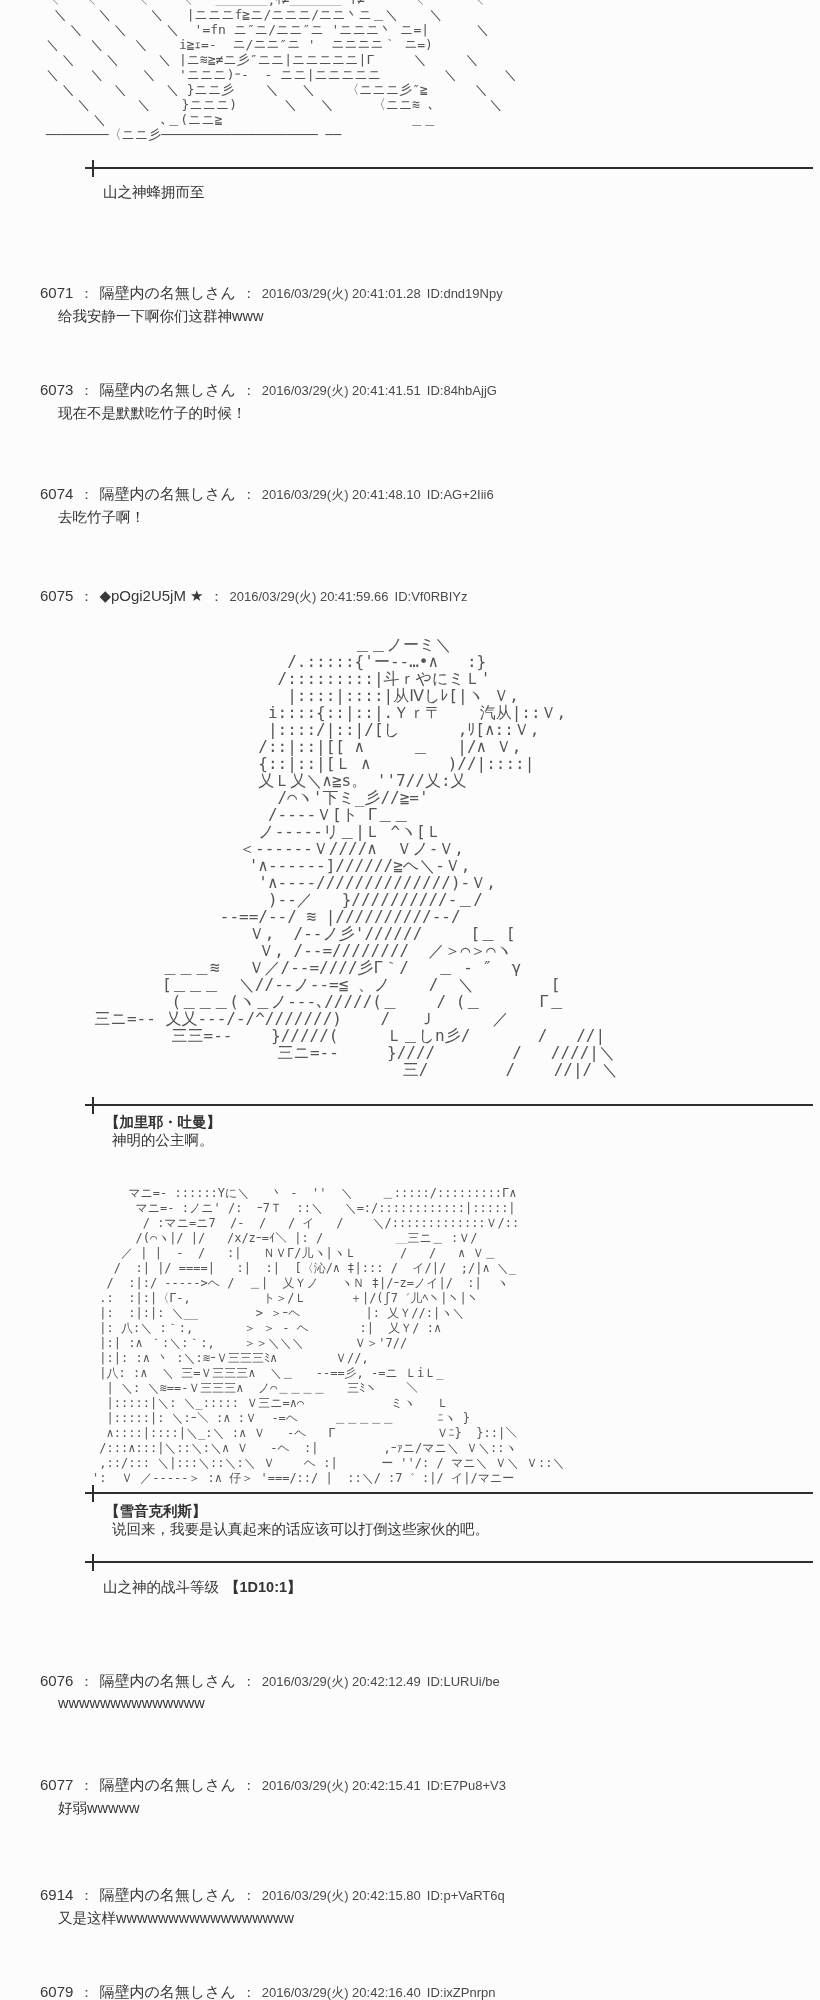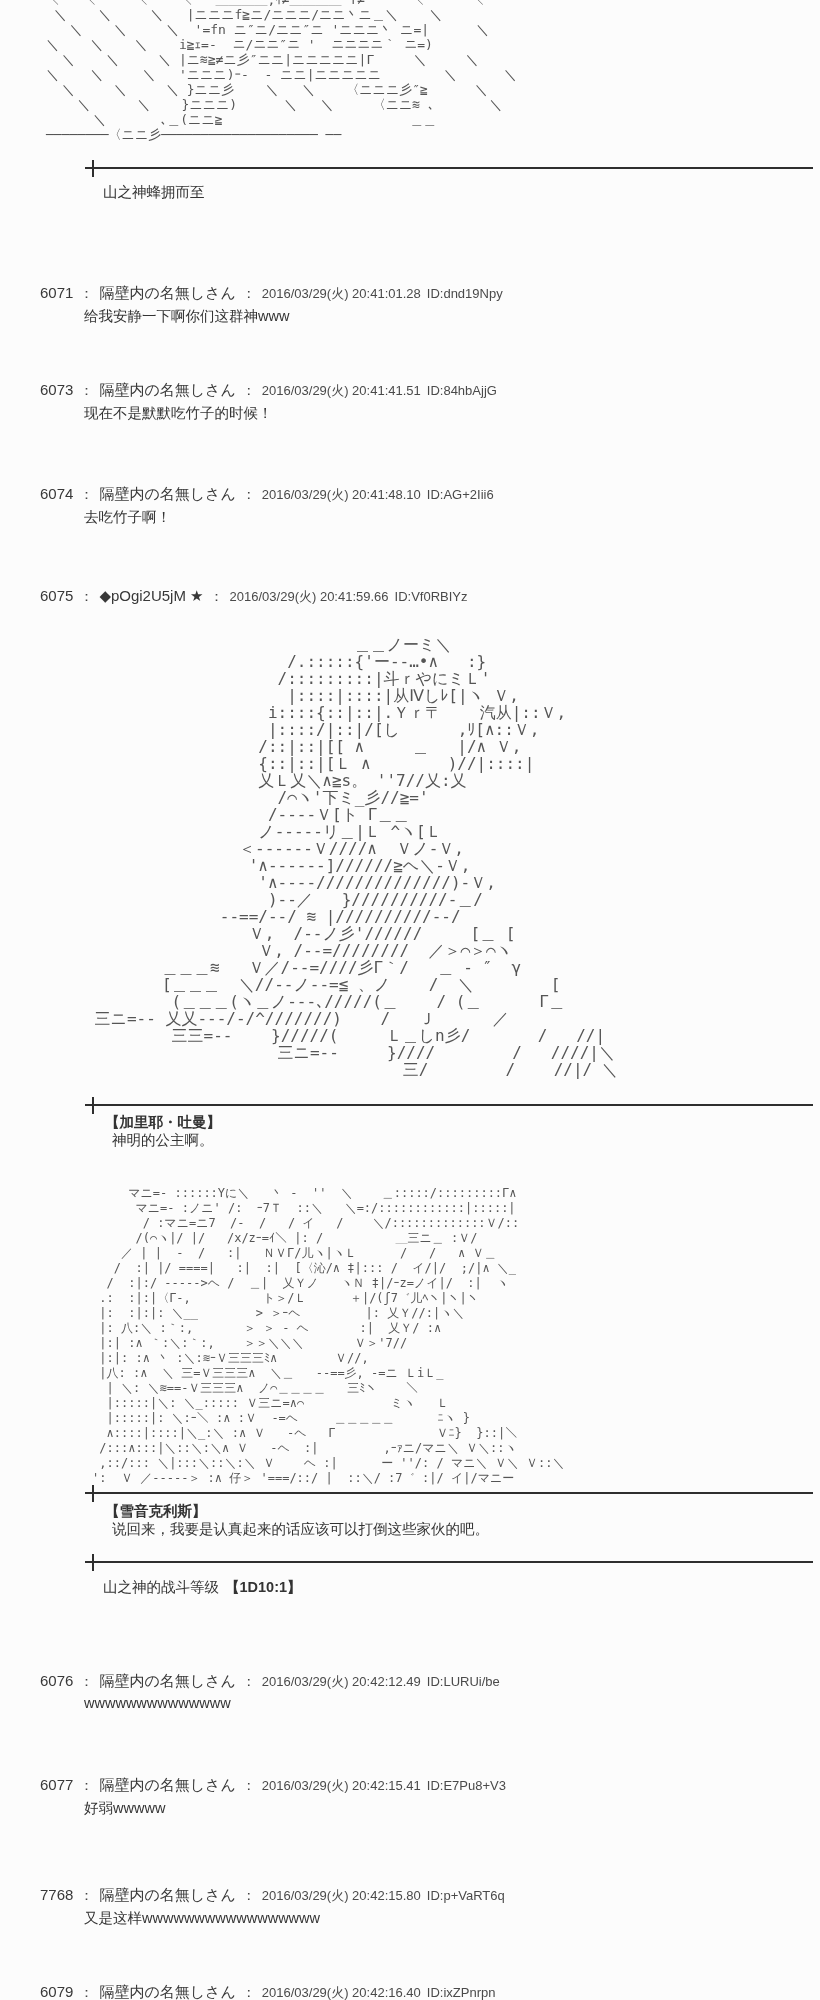--- a/index.html
+++ b/index.html
@@ -24,21 +24,21 @@
     content:""; position:absolute; left:7px; top:-9px;
     width:2px; height:17px; background:#2e2e2e;
   }
   .caption { position:absolute; font-size:14.5px; color:#333; white-space:nowrap; }
   .cap-name { font-weight:bold;margin-left:7px; }
   .post { position:absolute; left:40px; }
   .hdr { font-size:15px; color:#383838; white-space:nowrap; }
   .hdr .sep { margin:0 6px; font-size:14px; color:#444; }
   .hdr .date, .hdr .pid { font-size:13px; color:#4a4a4a;text-align:center; }
   .hdr .pid { margin-left:6px; }
-  .post .body { margin-left:44px; margin-top:4px; font-size:14.5px; color:#333; white-space:nowrap; }
+  .post .body { margin-left:18px; margin-top:4px; font-size:14.5px; color:#333; white-space:nowrap; }
   .dice-line { position:absolute; font-size:14.5px; color:#333; white-space:nowrap; }
   .dice-val { font-weight:bold; margin-left:6px; }
 </style>
 </head>
 <body>
 
 <pre class="aa aa-top">＼   ＼     ＼    ＼   ＿＿＿＿,ｲ≠＿＿＿＿ f≠ｰ     ＼      ＼
  ＼    ＼     ＼   |ニニニf≧ニ/ニニニ/ニニ丶ニ＿＼    ＼
    ＼    ＼     ＼  '=fn ニ″ニ/ニニ″ニ 'ニニニ丶 ニ=|      ＼
 ＼    ＼    ＼    i≧ｪ=-  ニ/ニニ″ニ '  ニニニニ｀ ニ=)
@@ -149,21 +149,21 @@
 
 <div class="post" style="top:1776px">
   <div class="hdr">
     <span class="num">6077</span><span class="sep">：</span><span class="name">隔壁内の名無しさん</span><span class="sep">：</span><span class="date">2016/03/29(火) 20:42:15.41</span><span class="pid">ID:E7Pu8+V3</span>
   </div>
   <div class="body">好弱wwwww</div>
 </div>
 
 <div class="post" style="top:1886px">
   <div class="hdr">
-    <span class="num">7768</span><span class="sep">：</span><span class="name">隔壁内の名無しさん</span><span class="sep">：</span><span class="date">2016/03/29(火) 20:42:15.80</span><span class="pid">ID:p+VaRT6q</span>
+    <span class="num">6914</span><span class="sep">：</span><span class="name">隔壁内の名無しさん</span><span class="sep">：</span><span class="date">2016/03/29(火) 20:42:15.80</span><span class="pid">ID:p+VaRT6q</span>
   </div>
   <div class="body">又是这样wwwwwwwwwwwwwwwww</div>
 </div>
 
 <div class="post" style="top:1983px">
   <div class="hdr">
     <span class="num">6079</span><span class="sep">：</span><span class="name">隔壁内の名無しさん</span><span class="sep">：</span><span class="date">2016/03/29(火) 20:42:16.40</span><span class="pid">ID:ixZPnrpn</span>
   </div>
 </div>
 

